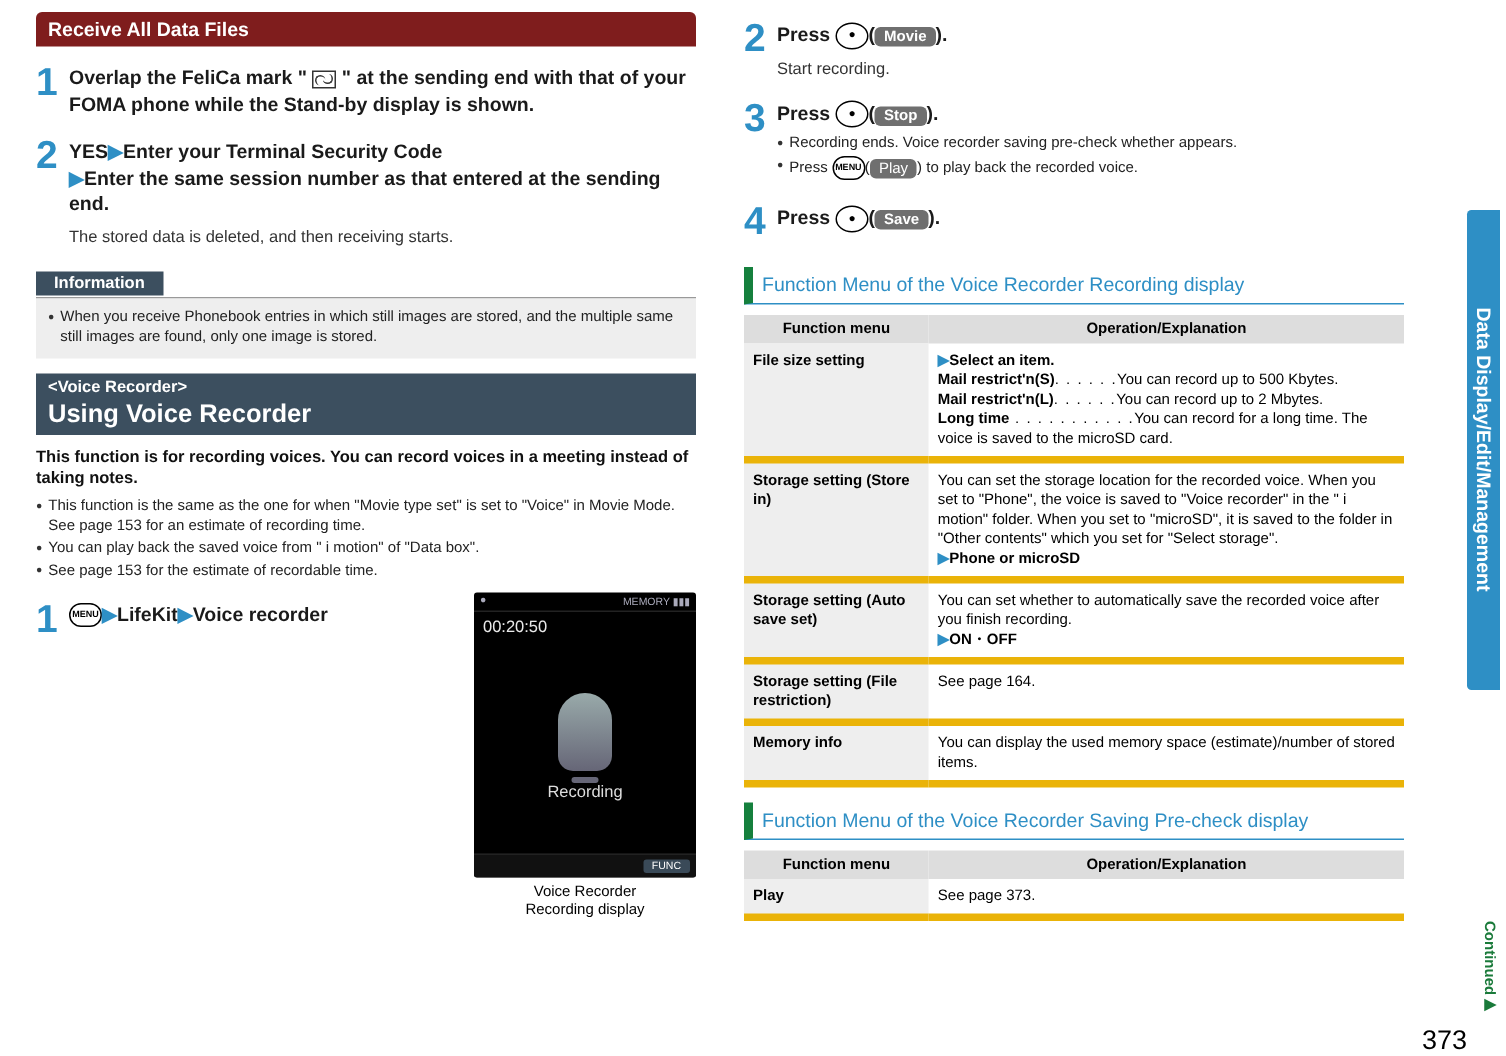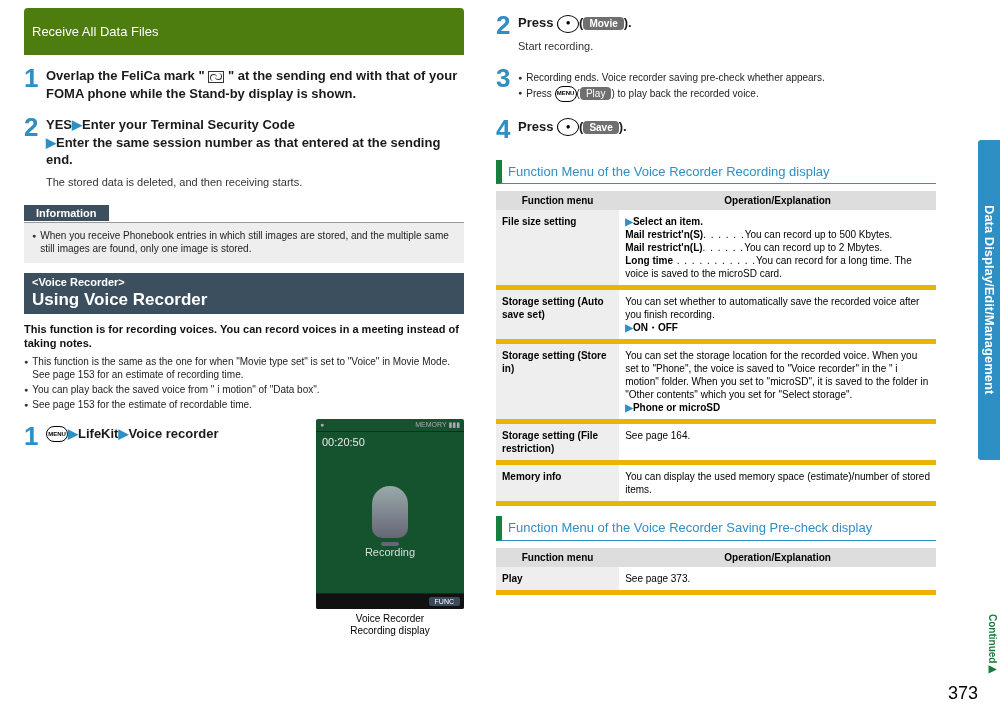--- a/index.html
+++ b/index.html
@@ -16,24 +16,24 @@
       display: flex;
       padding: 8px 40px 8px 24px;
       gap: 32px;
     }
     .col {
       width: 440px;
       display: flex;
       flex-direction: column;
     }
     .hdr-box {
-      background: #4d7c0f;
-      color: #fff;
-      padding: 16px 8px;
-      font-weight: normal;
+      background: #7f1d1d;
+      color: #fff;
+      padding: 4px 8px;
+      font-weight: bold;
       font-size: 13px;
       border-radius: 4px 4px 0 0;
       margin-bottom: 6px;
     }
     .hdr-group {
       margin-bottom: 2px;
     }
     .hdr-sub {
       color: #fff;
       background: #3c4f5f;
@@ -146,21 +146,21 @@
     }
     .screenshot-wrap {
       display: flex;
       flex-direction: column;
       align-items: center;
       margin-left: auto;
     }
     .screenshot {
       width: 148px;
       height: 190px;
-      background: #14532d;
+      background: #000000;
       border-radius: 2px;
       display: flex;
       flex-direction: column;
       color: #fff;
       position: relative;
       overflow: hidden;
     }
     .sshot-top {
       display:flex;
       justify-content:space-between;
@@ -405,20 +405,23 @@
         <div class="step-title">
           <span>Press </span><span class="key key-circle">●</span>(<span class="key-pill">Movie</span>)<span>.</span>
         </div>
         <div class="step-desc">Start recording.</div>
       </div>
     </div>
 
     <div class="step">
       <div class="step-num">3</div>
       <div class="step-body">
+        <div class="step-title">
+          <span>Press </span><span class="key key-circle">●</span>(<span class="key-pill">Stop</span>)<span>.</span>
+        </div>
         <div class="bullet-list">
           <div class="bullet">
               <span>Recording ends. Voice recorder saving pre-check whether appears.</span>
             </div>
           <div class="bullet">
             <span>
               <span>Press </span><span class="key key-menu">MENU</span>(<span class="key-pill">Play</span>)<span> to play back the recorded voice.</span>
             </span>
           </div>
         </div>
@@ -447,34 +450,34 @@
         <tr>
           <td class="k">File size setting</td>
           <td class="opexp">
             <span class="arrow">▶</span><b>Select an item.</b><br>
             <b>Mail restrict'n(S)</b><span class="dots">. . . . . .</span><span>You can record up to 500 Kbytes.</span><br>
             <b>Mail restrict'n(L)</b><span class="dots">. . . . . .</span><span>You can record up to 2 Mbytes.</span><br>
             <b>Long time</b><span class="dots"> . . . . . . . . . . .</span><span>You can record for a long time. The voice is saved to the microSD card.</span>
           </td>
         </tr>
         <tr>
+          <td class="k">Storage setting (Store in)</td>
+          <td class="opexp">
+            <span>You can set the storage location for the recorded voice. When you set to "Phone", the voice is saved to "Voice recorder" in the " i motion" folder. When you set to "microSD", it is saved to the folder in "Other contents" which you set for "Select storage".</span><br>
+            <span class="arrow">▶</span><b>Phone or microSD</b>
+          </td>
+        </tr>
+        <tr>
           <td class="k">Storage setting (Auto save set)</td>
           <td class="opexp">
             <span>You can set whether to automatically save the recorded voice after you finish recording.</span><br>
             <span class="arrow">▶</span><b>ON・OFF</b>
           </td>
         </tr>
         <tr>
-          <td class="k">Storage setting (Store in)</td>
-          <td class="opexp">
-            <span>You can set the storage location for the recorded voice. When you set to "Phone", the voice is saved to "Voice recorder" in the " i motion" folder. When you set to "microSD", it is saved to the folder in "Other contents" which you set for "Select storage".</span><br>
-            <span class="arrow">▶</span><b>Phone or microSD</b>
-          </td>
-        </tr>
-        <tr>
           <td class="k">Storage setting (File restriction)</td>
           <td class="opexp">See page 164.</td>
         </tr>
         <tr>
           <td class="k">Memory info</td>
           <td class="opexp">You can display the used memory space (estimate)/number of stored items.</td>
         </tr>
       </tbody>
     </table>
 

